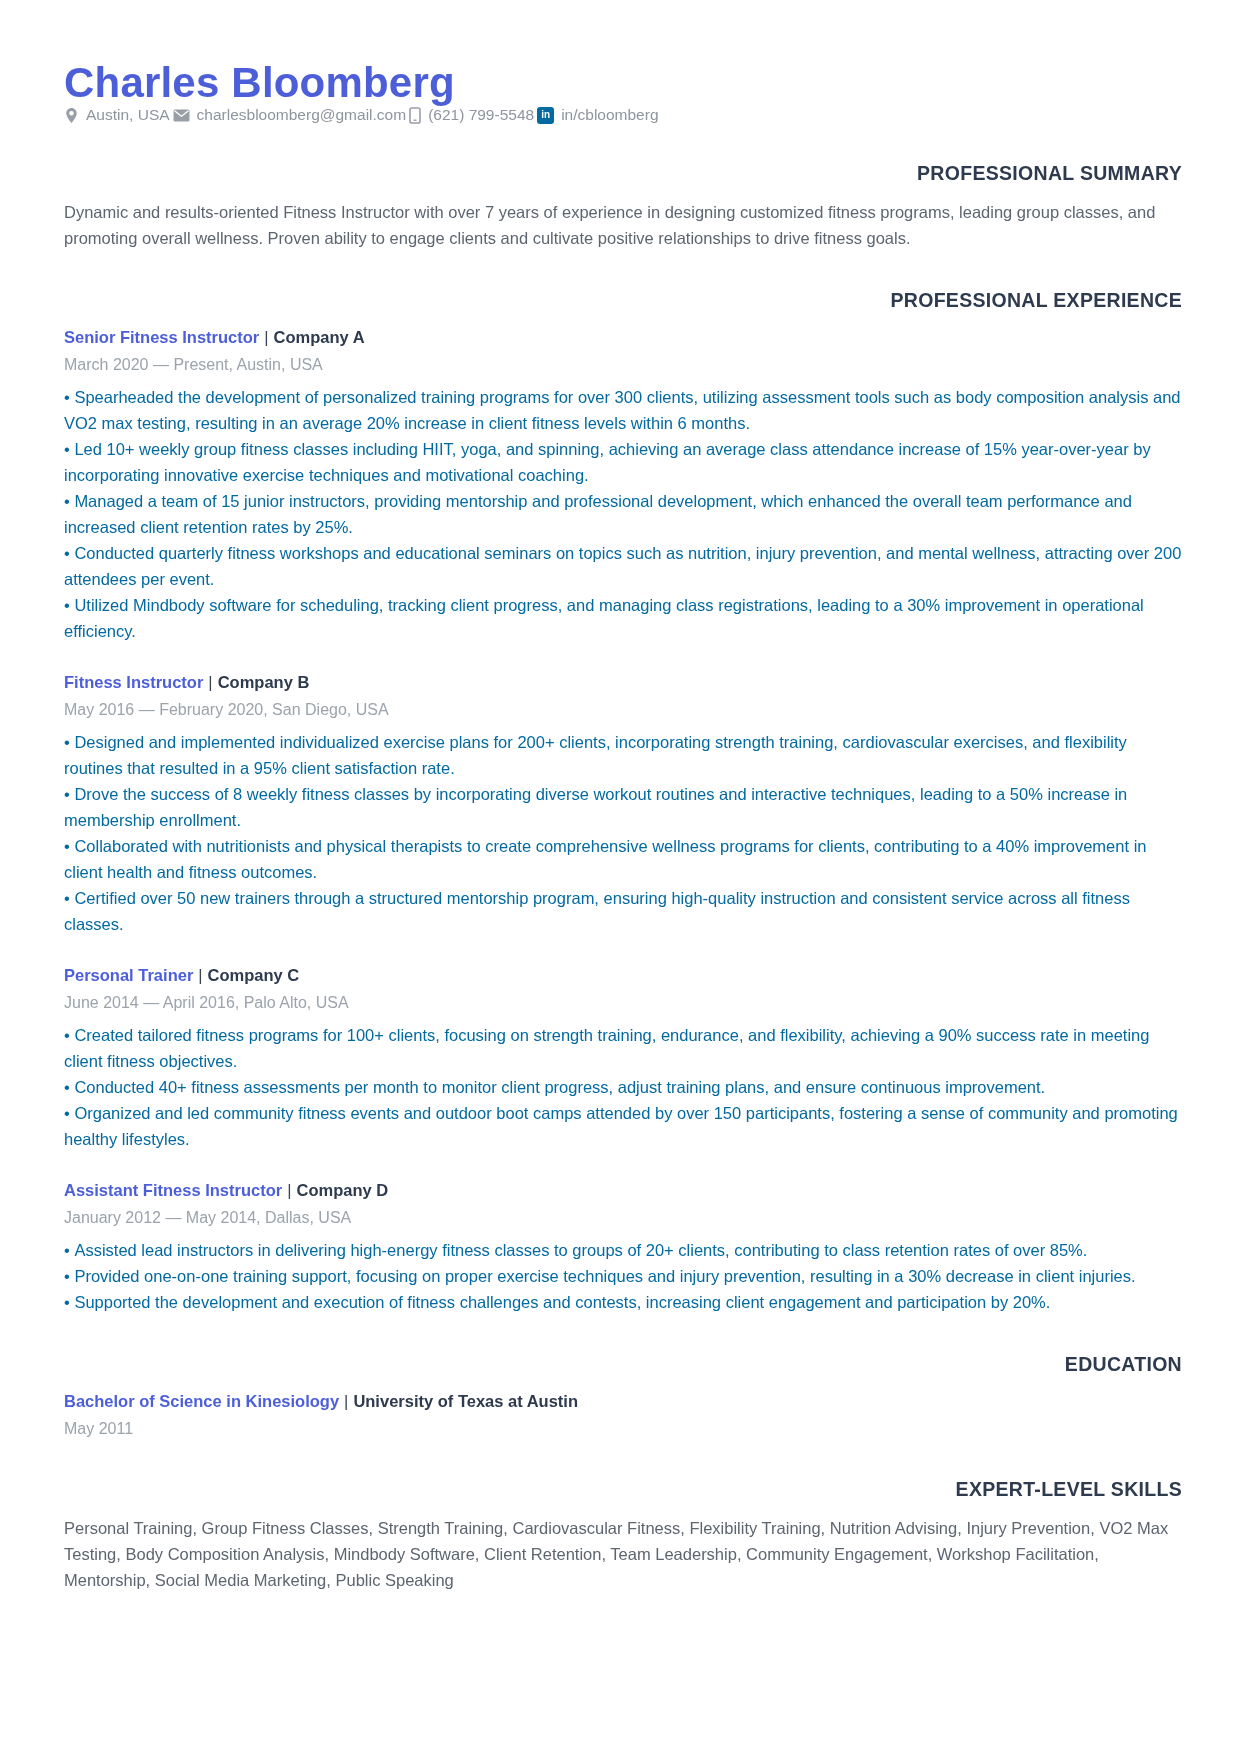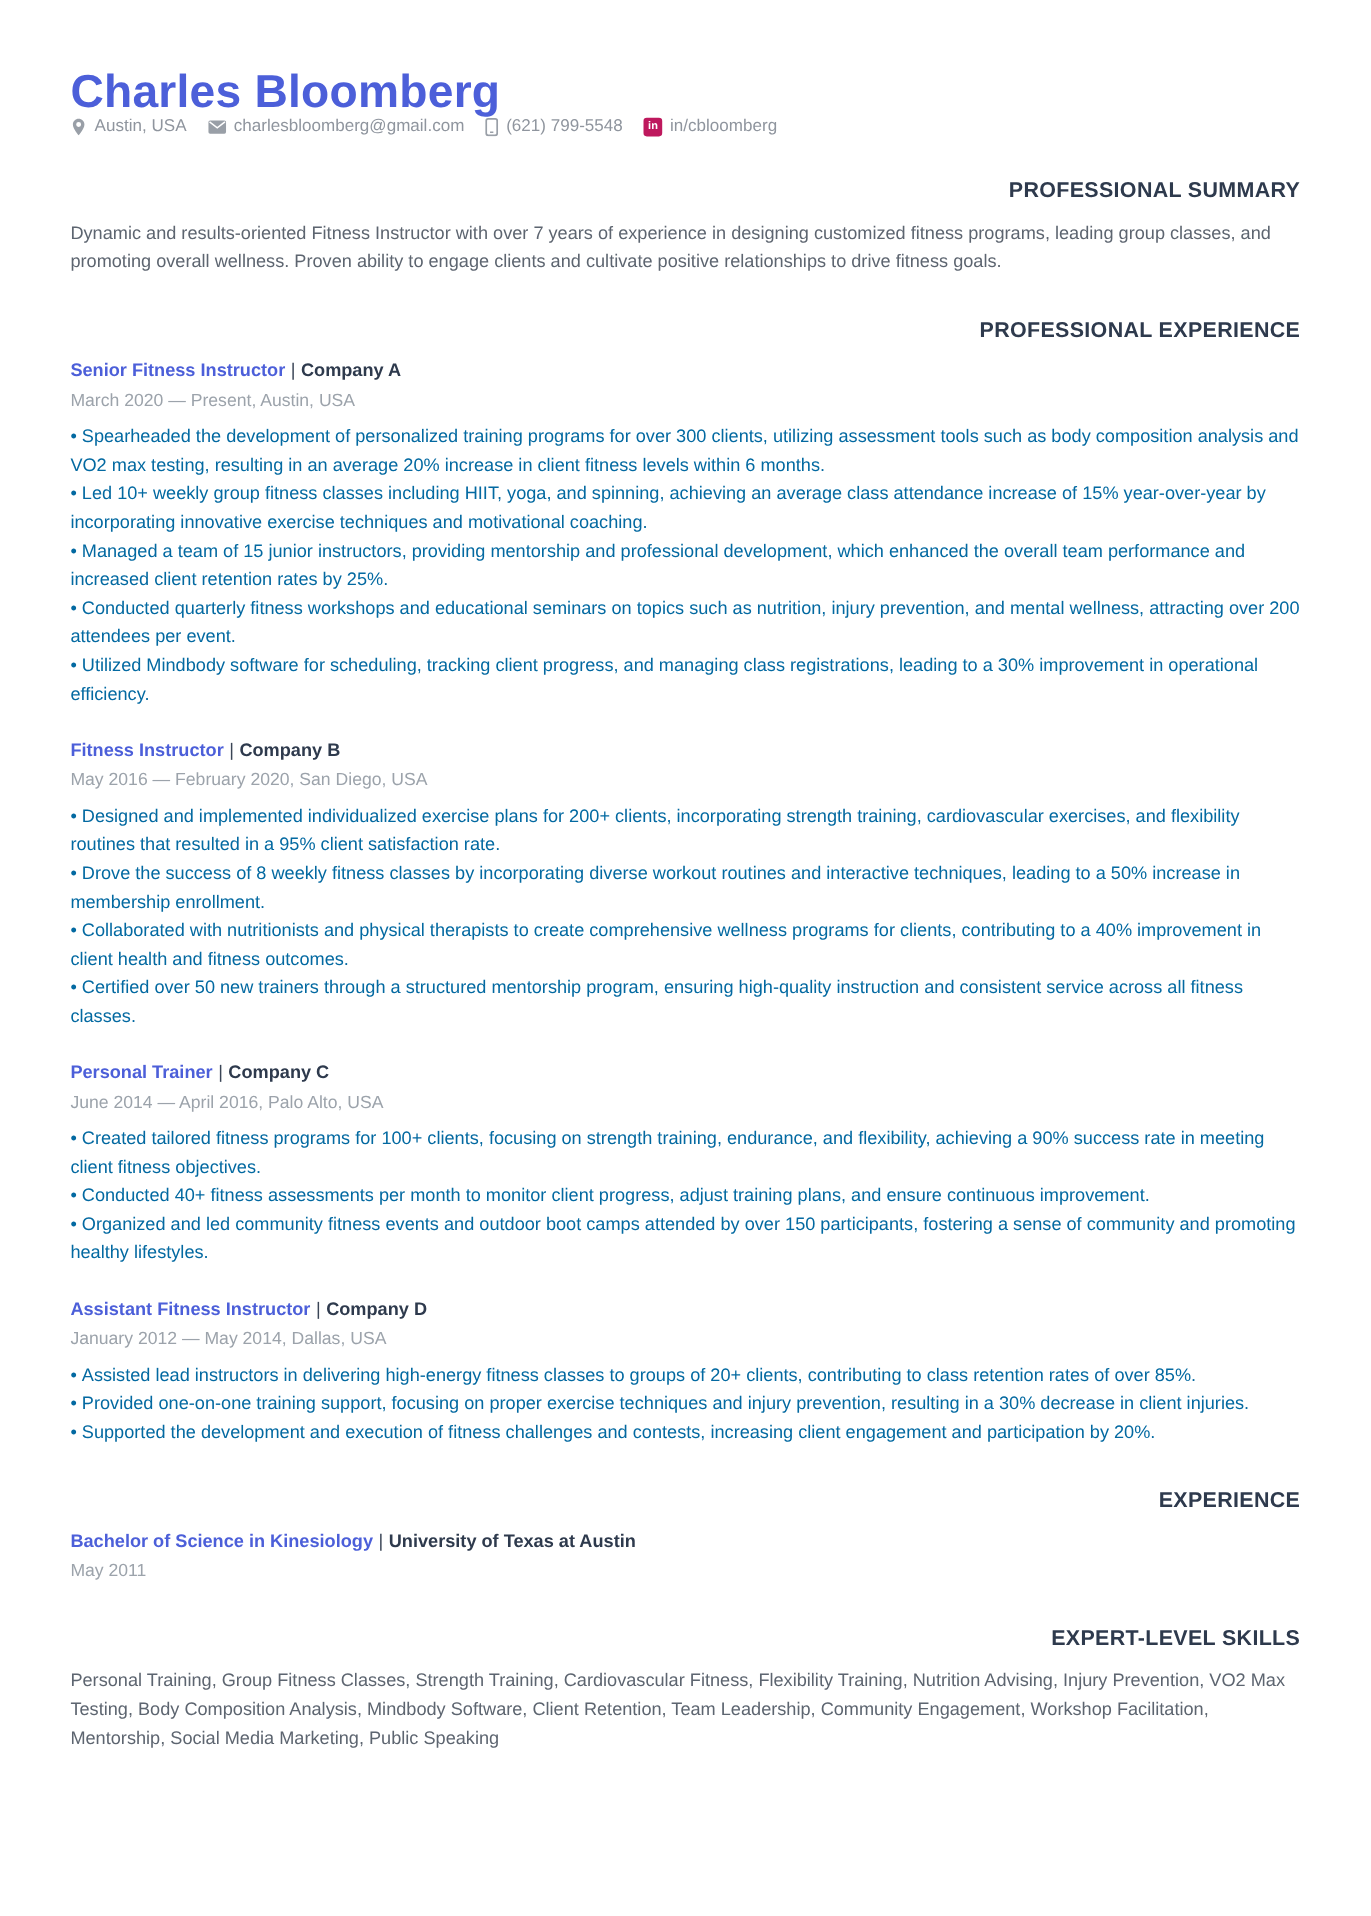--- a/index.html
+++ b/index.html
@@ -23,33 +23,33 @@
     font-size: 42px;
     font-weight: 700;
     color: #4c5fd9;
     letter-spacing: 0.2px;
     line-height: 1.1;
   }
   .contact-row {
     display: flex;
     align-items: center;
     flex-wrap: wrap;
-    gap: 19px;
+    gap: 3px;
     color: #8f959e;
     font-size: 15.5px;
   }
   .contact-item { display: inline-flex; align-items: center; gap: 7px; }
   .contact-item svg { display: block; }
   .li-badge {
     display: inline-flex;
     align-items: center;
     justify-content: center;
     width: 17px; height: 17px;
     border-radius: 3px;
-    background: #be185d;
+    background: #0369a1;
     color: #ffffff;
     font-size: 10px;
     font-weight: 700;
     line-height: 1;
   }
   
   .section-heading {
     font-size: 19.5px;
     font-weight: 700;
     color: #2e3a4d;
@@ -185,21 +185,21 @@
     <ul class="bullets">
             <li class="bullet">Assisted lead instructors in delivering high-energy fitness classes to groups of 20+ clients, contributing to class retention rates of over 85%.</li>
             <li class="bullet">Provided one-on-one training support, focusing on proper exercise techniques and injury prevention, resulting in a 30% decrease in client injuries.</li>
             <li class="bullet">Supported the development and execution of fitness challenges and contests, increasing client engagement and participation by 20%.</li>
           </ul>
   </div>
 </div>
   </section>
 
   <section class="education-block">
-    <h2 class="section-heading">EXPERIENCE</h2>
+    <h2 class="section-heading">EDUCATION</h2>
     <div class="entry">
       <div class="entry-title-row">
         <span class="entry-title">Bachelor of Science in Kinesiology</span><span class="entry-sep">|</span><span class="entry-org">University of Texas at Austin</span>
       </div>
       <div class="entry-date">May 2011</div>
     </div>
   </section>
 
   <section>
     <h2 class="section-heading">EXPERT-LEVEL SKILLS</h2>

